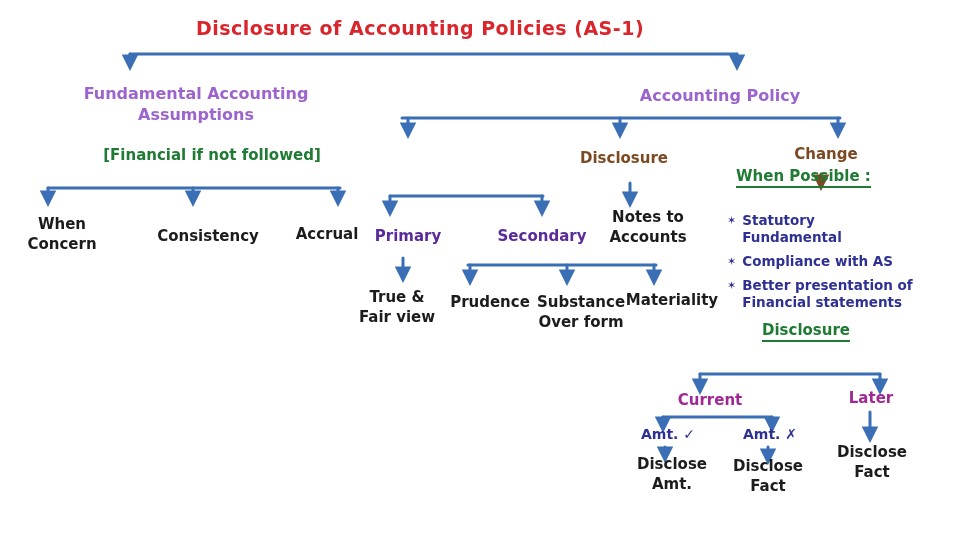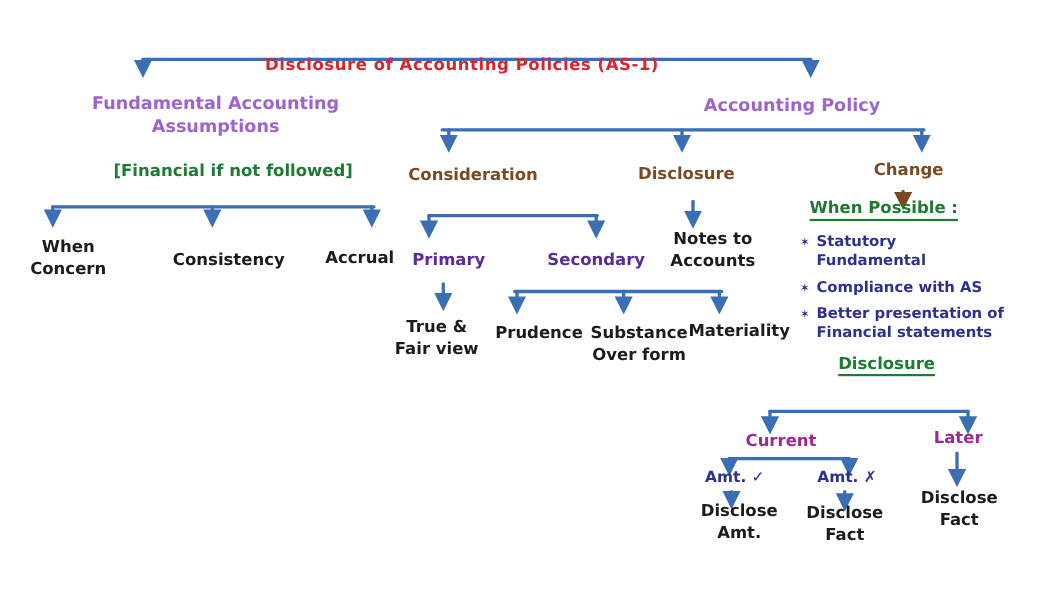--- a/index.html
+++ b/index.html
@@ -27,21 +27,21 @@
   }
   .red    { color: var(--red); }
   .plight { color: var(--purple-light); }
   .pdark  { color: var(--purple-dark); }
   .brown  { color: var(--brown); }
   .green  { color: var(--green); }
   .navy   { color: var(--navy); }
   .mag    { color: var(--magenta); }
   .ink    { color: var(--ink); }
 
-  .t-title { font-size: 15px; letter-spacing: 0.5px; margin-top: 34px; }
+  .t-title { font-size: 19px; letter-spacing: 0.5px; }
   .t-head  { font-size: 16px; }
   .t-node  { font-size: 15px; }
   .t-leaf  { font-size: 15px; }
   .t-small { font-size: 14px; }
 
   .u-green {
     border-bottom: 2.5px solid var(--green);
     padding-bottom: 1px;
   }
 
@@ -123,37 +123,36 @@
   <div class="label plight t-head" style="left:196px; top:84px;">Fundamental Accounting
 Assumptions</div>
   <div class="label green t-node" style="left:212px; top:146px;">[Financial if not followed]</div>
   <div class="label ink t-leaf" style="left:62px; top:215px;">When
 Concern</div>
   <div class="label ink t-leaf" style="left:208px; top:227px;">Consistency</div>
   <div class="label ink t-leaf" style="left:327px; top:225px;">Accrual</div>
 
   <div class="label plight t-head" style="left:720px; top:86px;">Accounting Policy</div>
 
-  <div class="label brown t-node" style="left:430px; top:150px;">Consideration</div>
   <div class="label brown t-node" style="left:624px; top:149px;">Disclosure</div>
   <div class="label brown t-node" style="left:826px; top:145px;">Change</div>
 
   <div class="label pdark t-node" style="left:408px; top:227px;">Primary</div>
   <div class="label pdark t-node" style="left:542px; top:227px;">Secondary</div>
   <div class="label ink t-leaf" style="left:397px; top:288px;">True &amp;
 Fair view</div>
   <div class="label ink t-leaf" style="left:490px; top:293px;">Prudence</div>
   <div class="label ink t-leaf" style="left:581px; top:293px;">Substance
 Over form</div>
   <div class="label ink t-leaf" style="left:672px; top:291px;">Materiality</div>
 
   <div class="label ink t-leaf" style="left:648px; top:208px;">Notes to
 Accounts</div>
 
-  <div class="label green t-node" style="left:795px; top:180px; transform:none; left:736px;"><span class="u-green">When Possible :</span></div>
+  <div class="label green t-node" style="left:795px; top:167px; transform:none; left:736px;"><span class="u-green">When Possible :</span></div>
 
   <div class="bullets navy">
     <div class="bullet-item">
       <span class="star">✶</span>
       <span>Statutory Fundamental</span>
     </div>
     <div class="bullet-item">
       <span class="star">✶</span>
       <span>Compliance with AS</span>
     </div>

